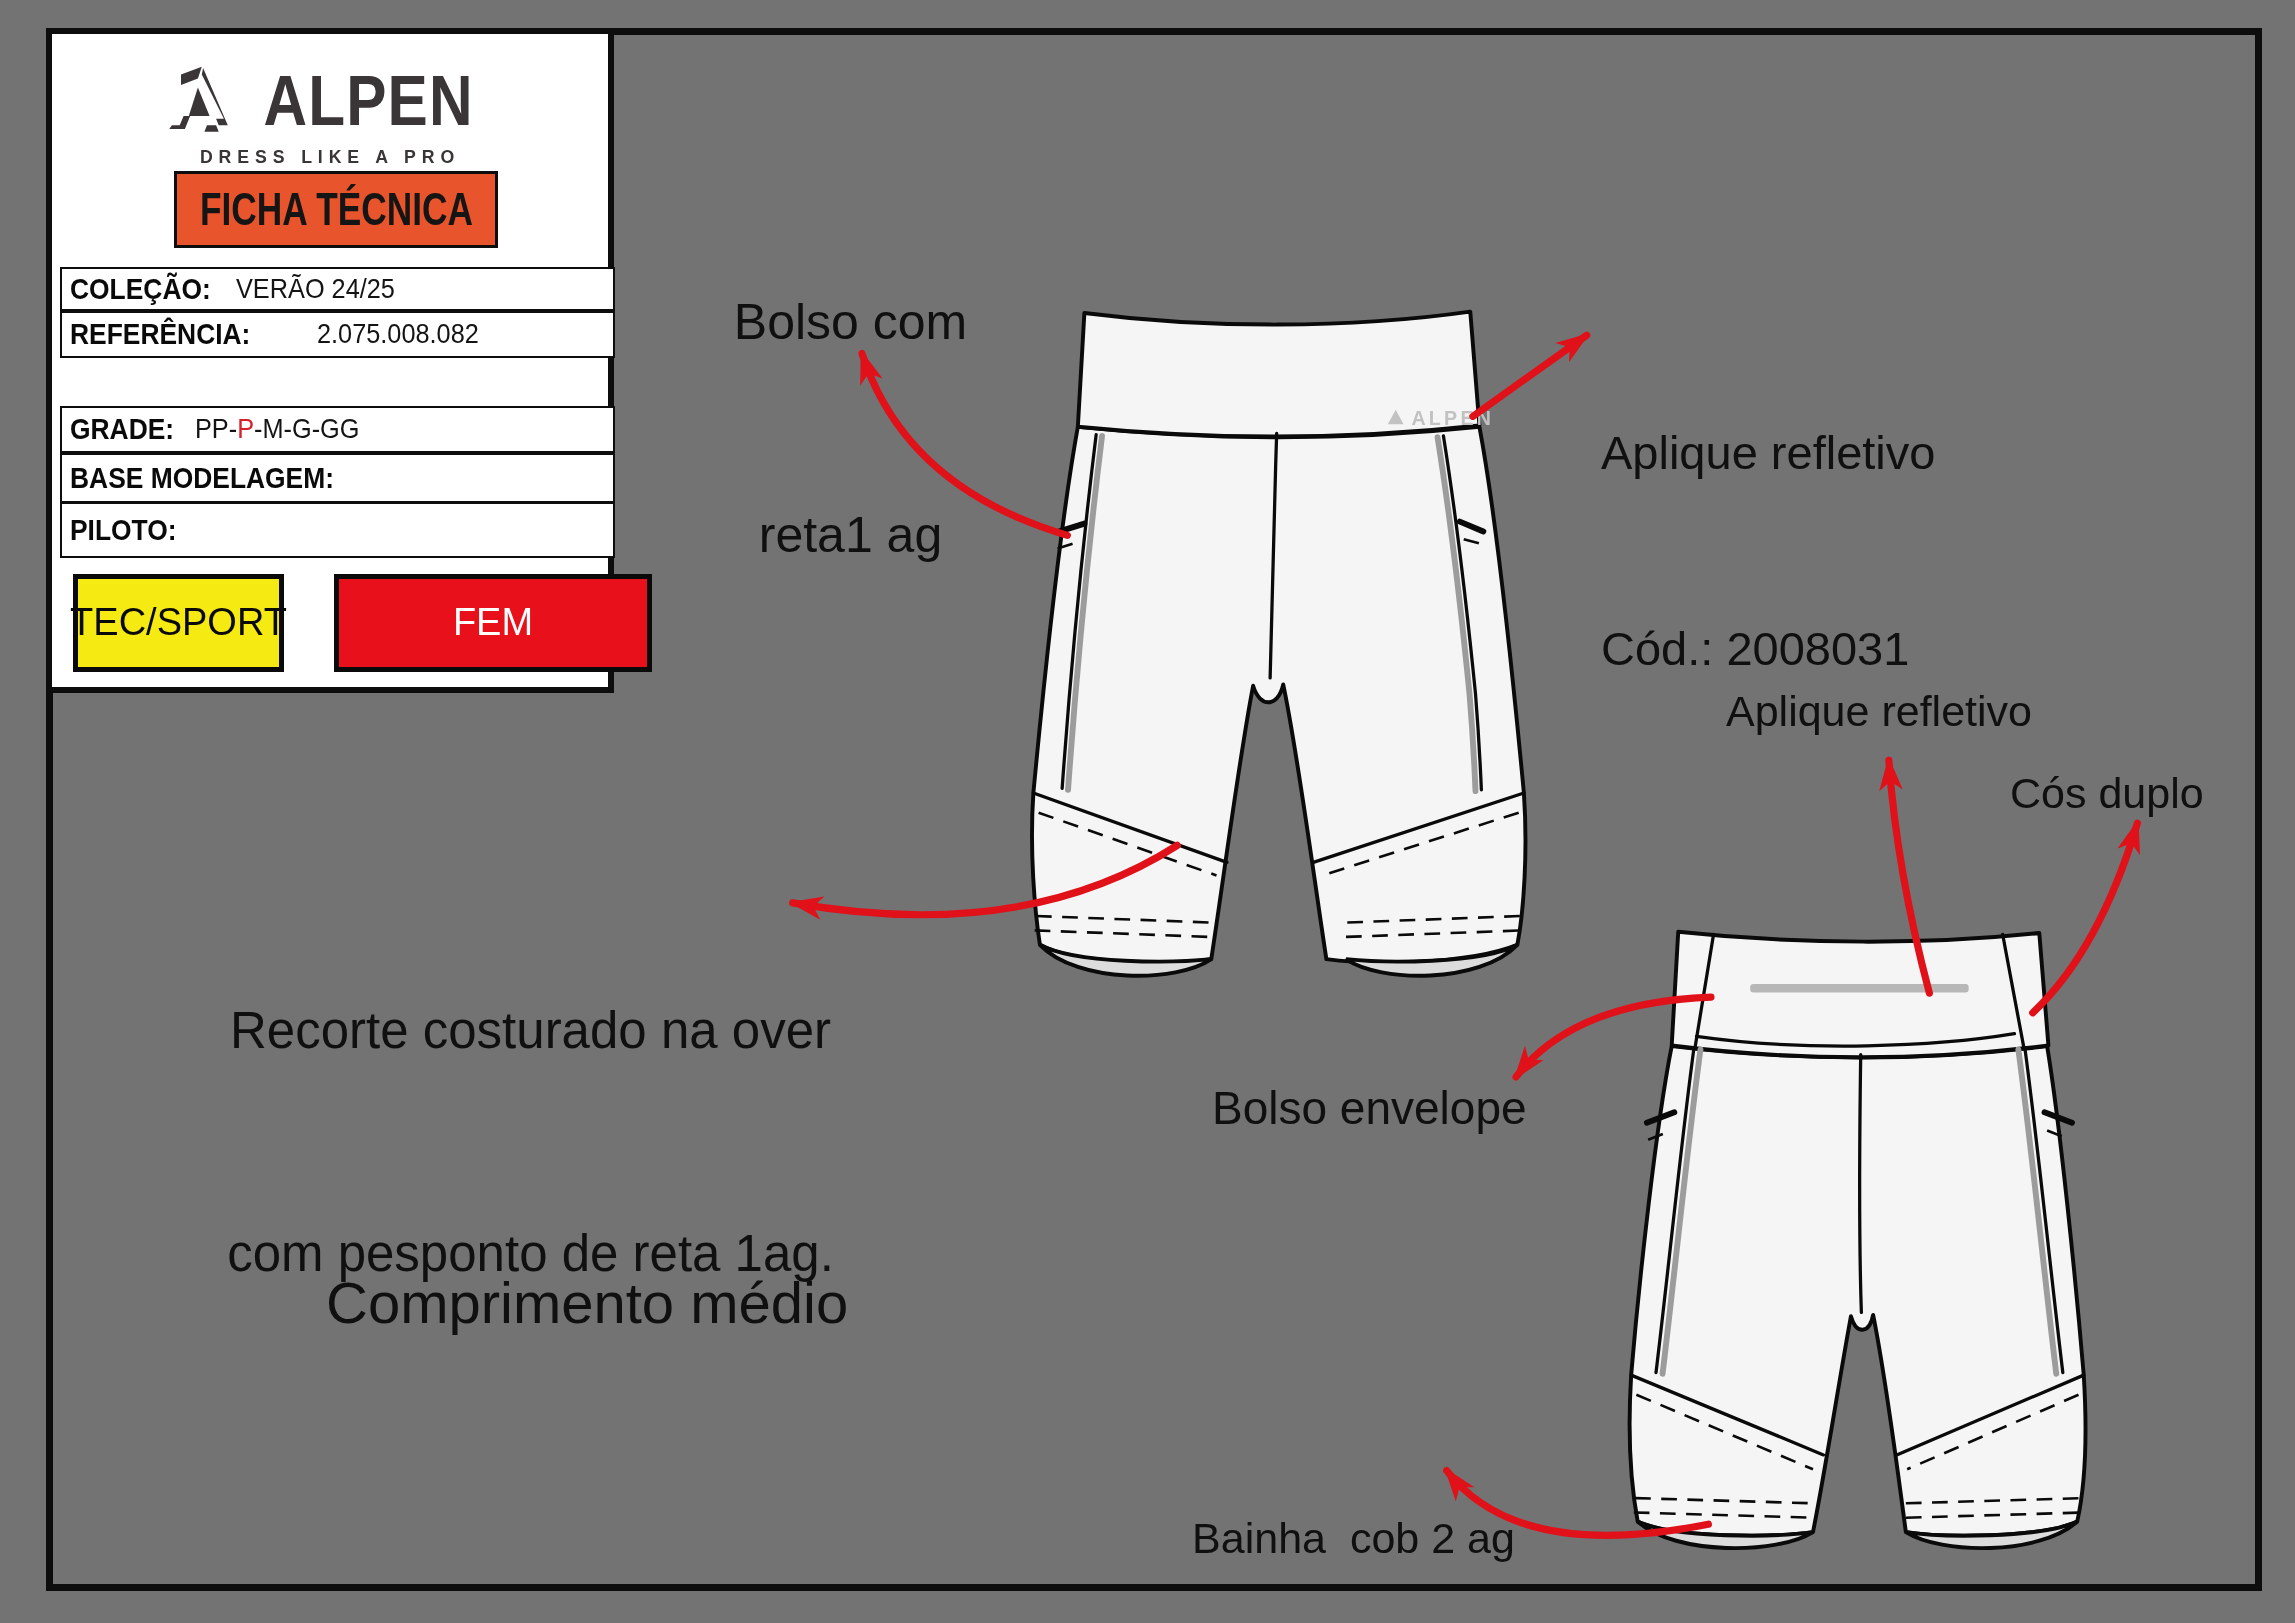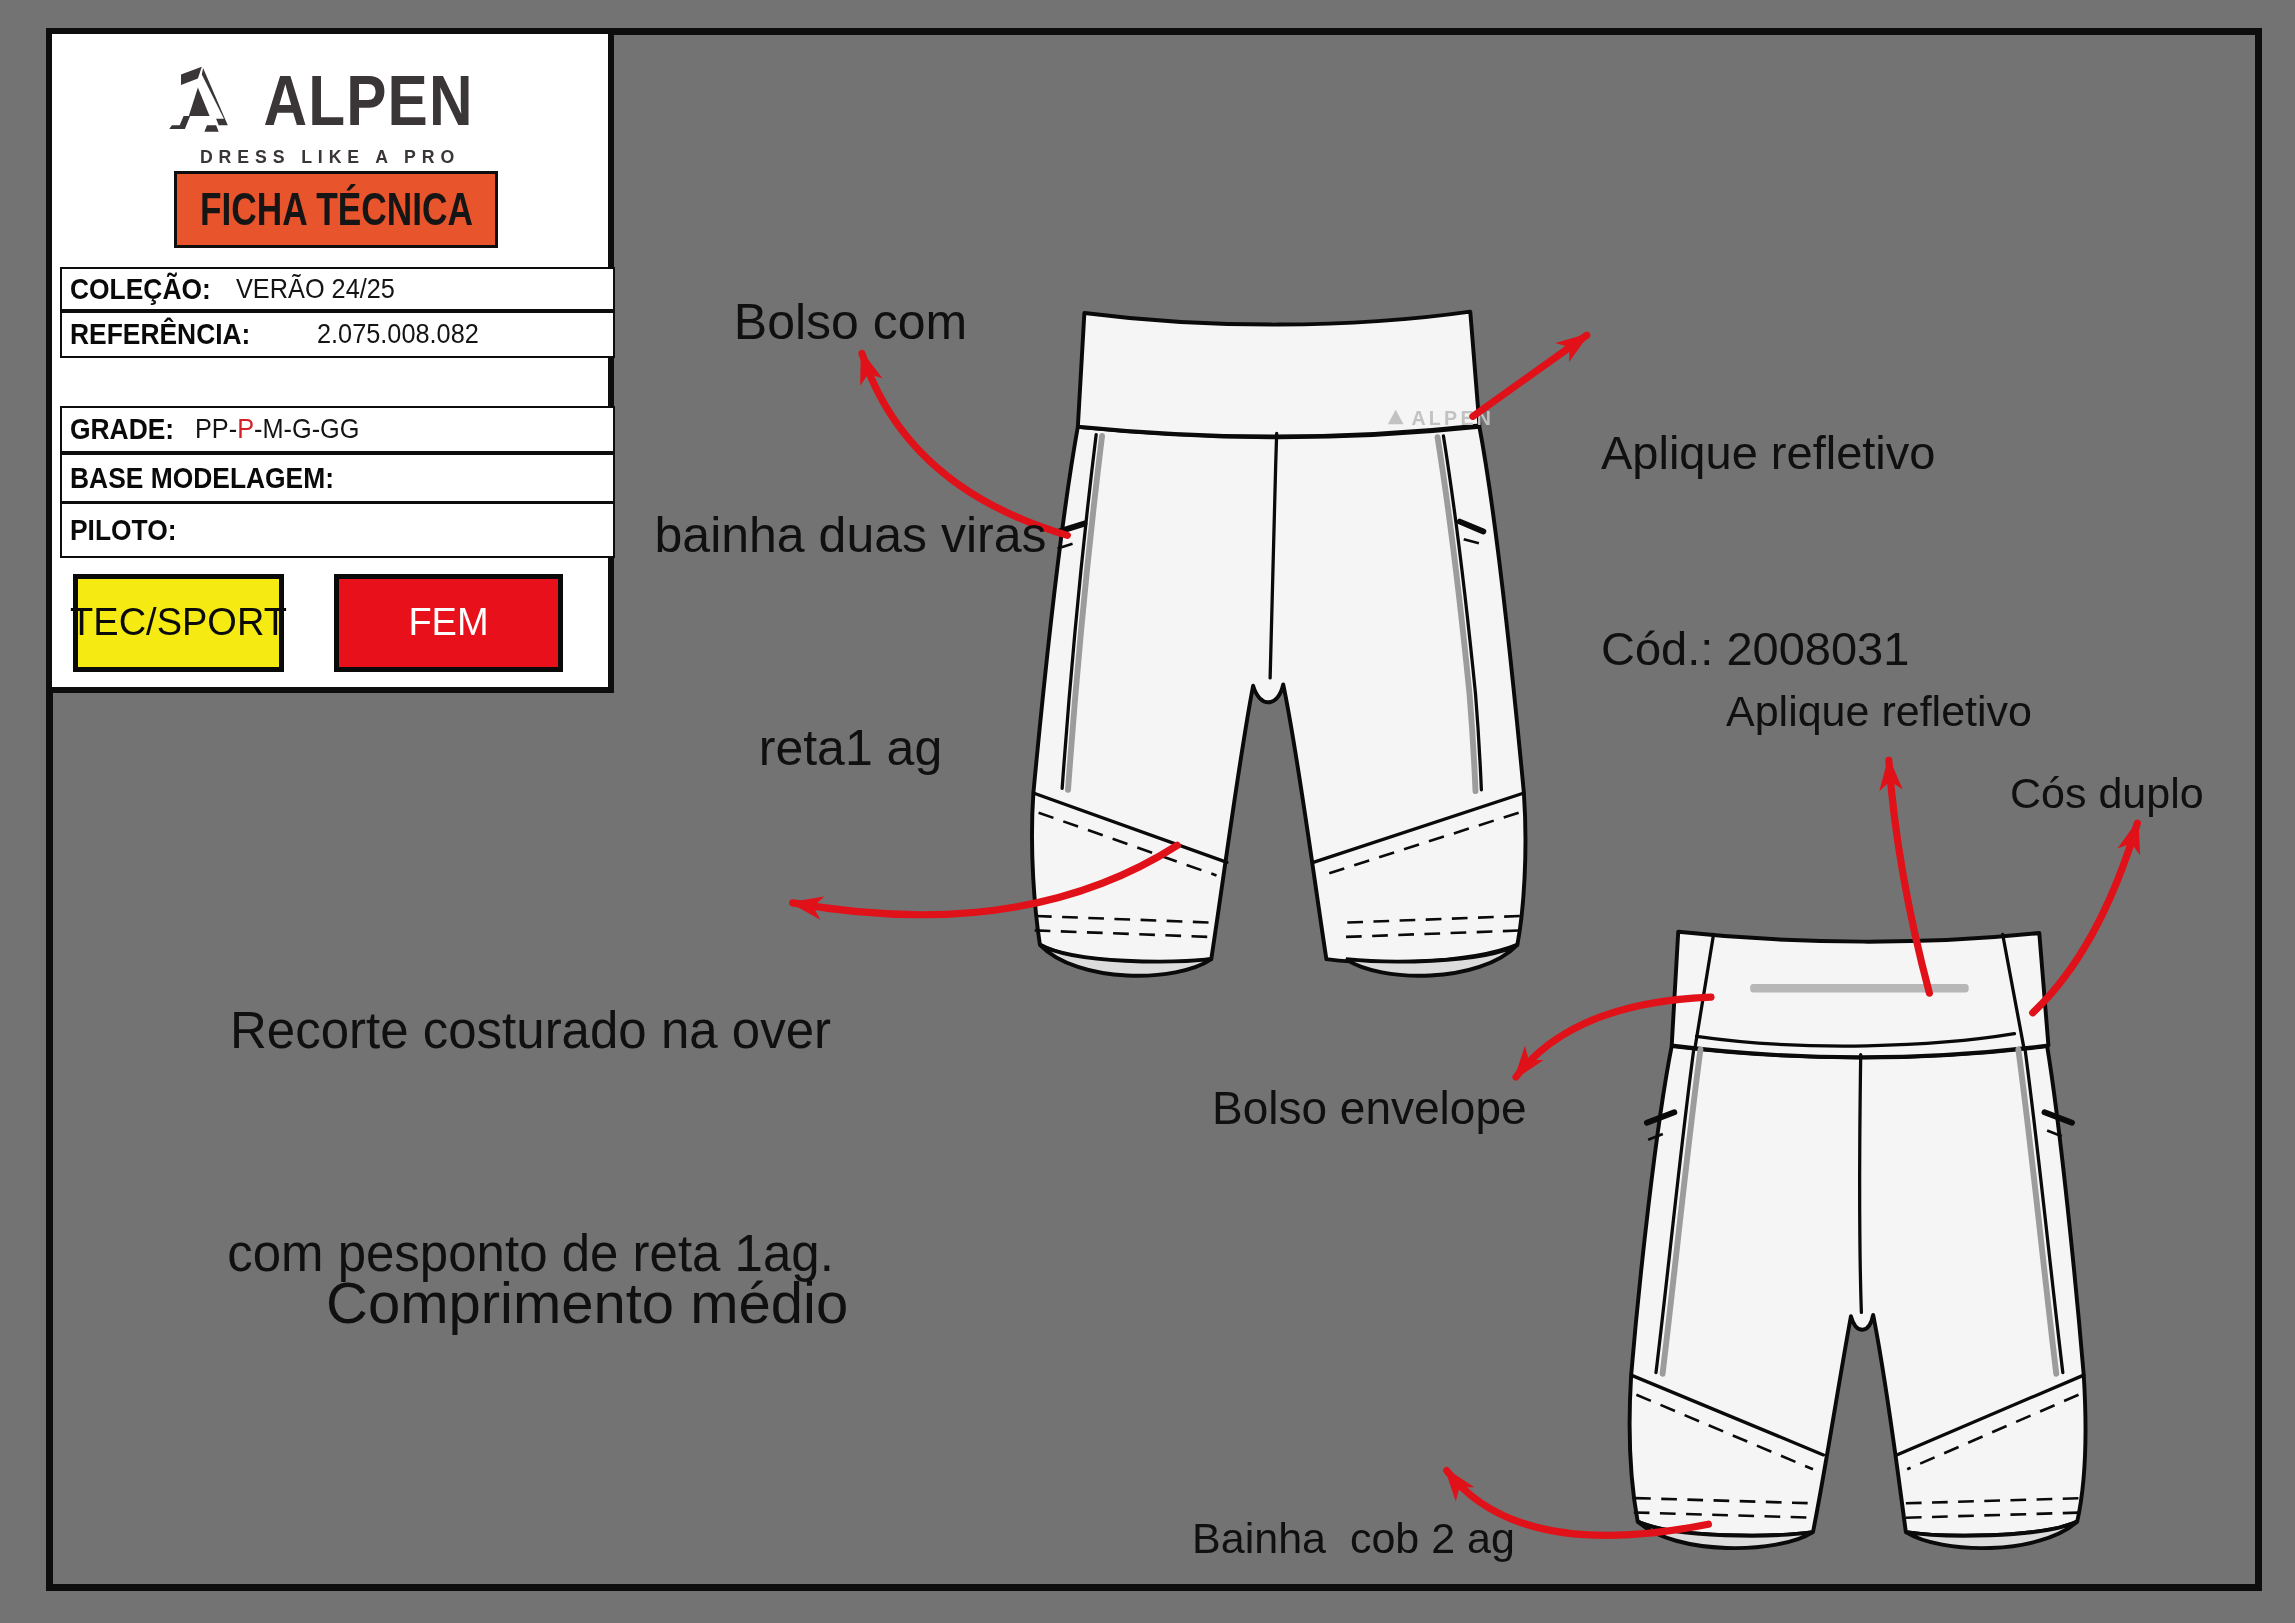--- a/index.html
+++ b/index.html
@@ -24,21 +24,21 @@
   .spec-row{position:absolute;left:8px;width:555px;border:2.6px solid #0d0d0d;box-sizing:border-box;
         display:flex;align-items:center;padding-left:7.9px;background:#fff;white-space:nowrap;overflow:hidden;}
   .spec-label{font-size:30px;font-weight:800;color:#0a0a0a;display:inline-block;
         transform:scaleX(.88);transform-origin:left center;}
   .spec-value{font-size:27.5px;font-weight:400;color:#141414;display:inline-block;
         transform:scaleX(.92);transform-origin:left center;margin-left:6.5px;}
   .grade-red{color:var(--grade-highlight-red);}
   .tag{position:absolute;top:540px;height:98px;border:5.2px solid #0a0a0a;box-sizing:border-box;
         display:flex;align-items:center;justify-content:center;font-size:38px;}
   .tag-left{left:21px;width:211px;background:var(--tag-yellow);color:#0a0a0a;}
-  .tag-right{left:282px;width:229px;background:var(--tag-red);color:#fff;}
+  .tag-right{left:282px;width:318px;background:var(--tag-red);color:#fff;}
   
   .ann{position:absolute;color:#101010;white-space:pre-wrap;}
   .ann div{white-space:pre-wrap;}
   .a-bolso{left:615px;top:145px;width:471px;text-align:center;font-size:50px;line-height:1.42;}
   .a-apliquef{left:1601px;top:289px;font-size:47px;line-height:1.39;}
   .a-recorte{left:177px;top:845px;width:707px;text-align:center;font-size:51px;line-height:1.46;}
   .a-comprimento{left:326px;top:1269px;font-size:58px;}
   .a-apliqueb{left:1726px;top:687px;font-size:43px;}
   .a-cos{left:2010px;top:769px;font-size:43px;}
   .a-envelope{left:1212px;top:1081px;font-size:46px;}
@@ -220,21 +220,20 @@
     <path class="arrow" marker-end="url(#arrhead)" d="M2252,636 L2426,512"></path>
     <path class="arrow" marker-end="url(#arrhead)" d="M1800,1292 Q1565,1442 1212,1380"></path>
     <path class="arrow" marker-end="url(#arrhead)" d="M2950,1518 Q2900,1330 2888,1162"></path>
     <path class="arrow" marker-end="url(#arrhead)" d="M3108,1548 Q3210,1452 3268,1258"></path>
     <path class="arrow" marker-end="url(#arrhead)" d="M2616,1524 Q2405,1532 2318,1646"></path>
     <path class="arrow" marker-end="url(#arrhead)" d="M2612,2330 Q2320,2388 2212,2248"></path>
   </svg>
 
   <div class="ann a-bolso">
     <div>Bolso com</div>
-    <div>bainha duas viras</div>
     <div>reta1 ag</div>
   </div>
 
   <div class="ann a-apliquef">
     <div>Aplique refletivo</div>
     <div>Cód.: 2008031</div>
   </div>
 
   <div class="ann a-recorte">
     <div>Recorte costurado na over</div>

